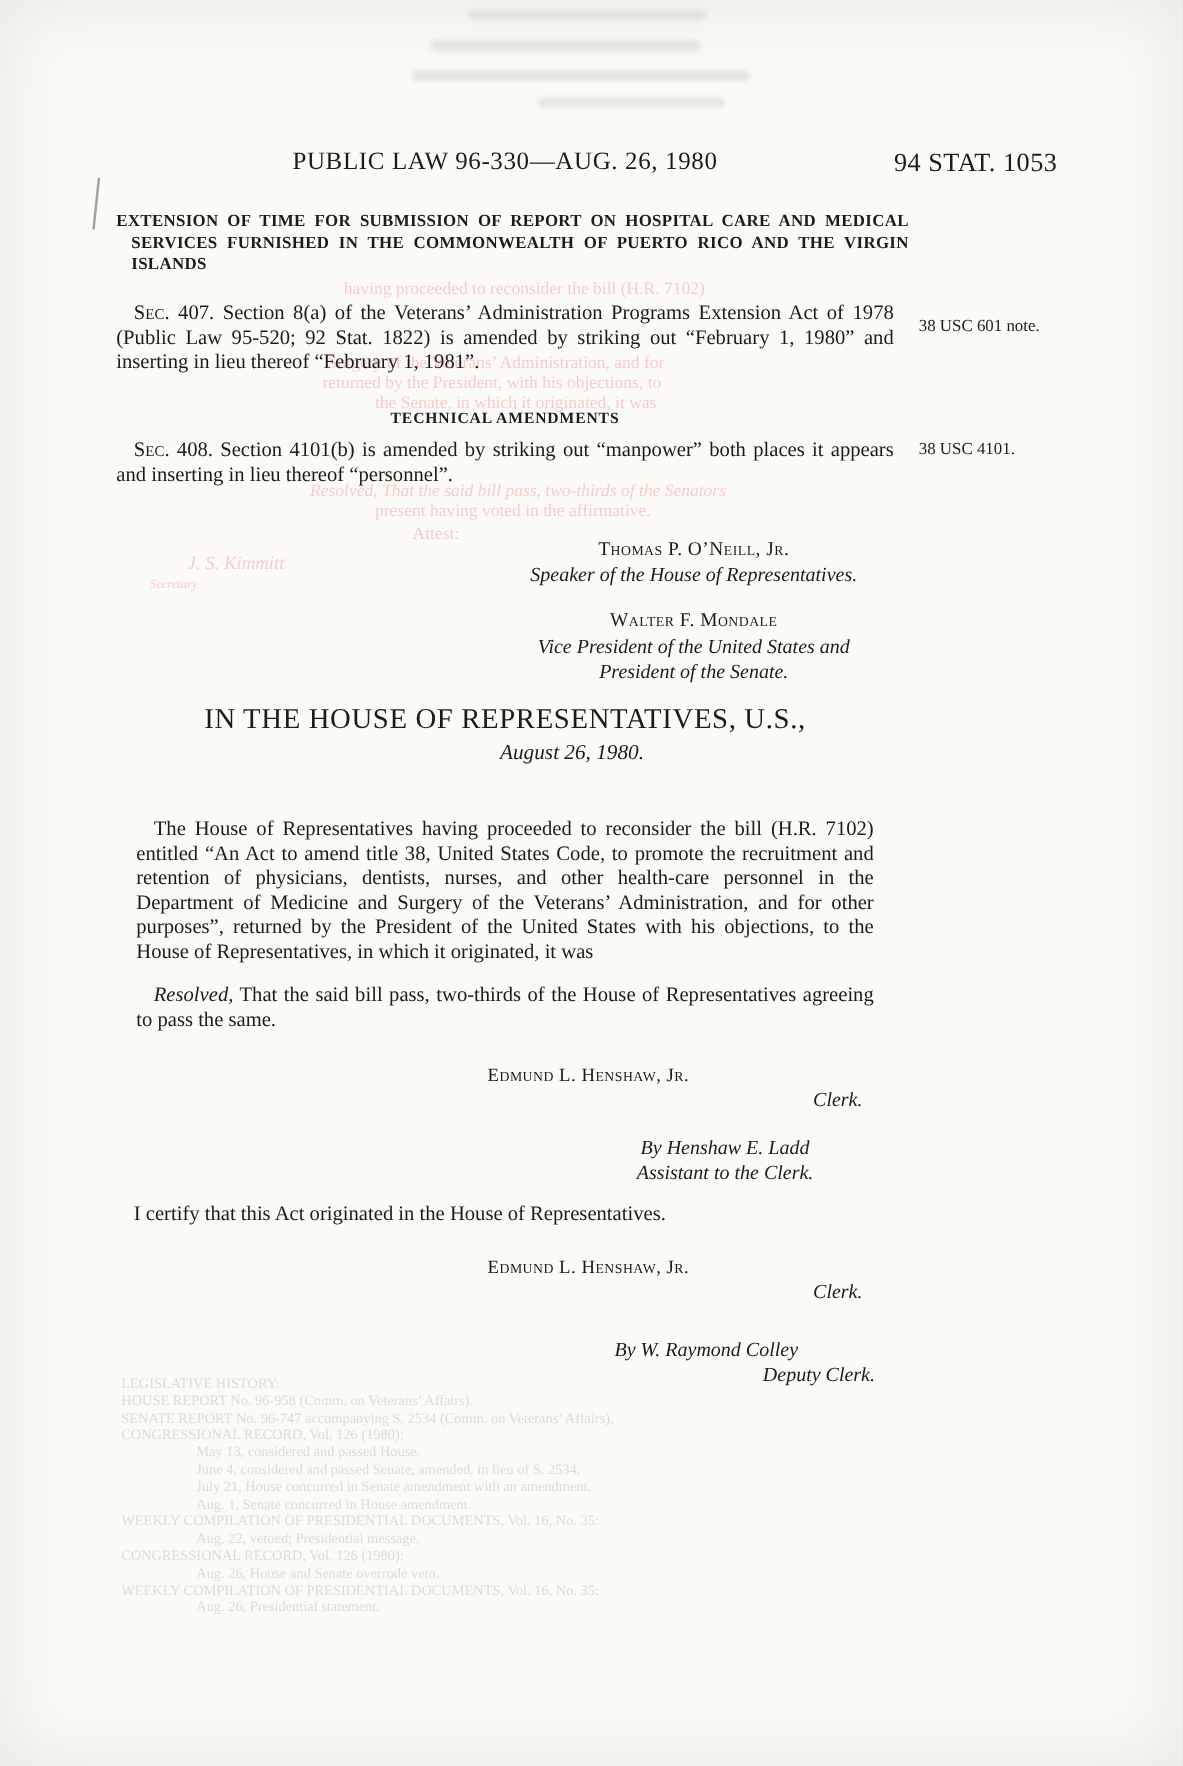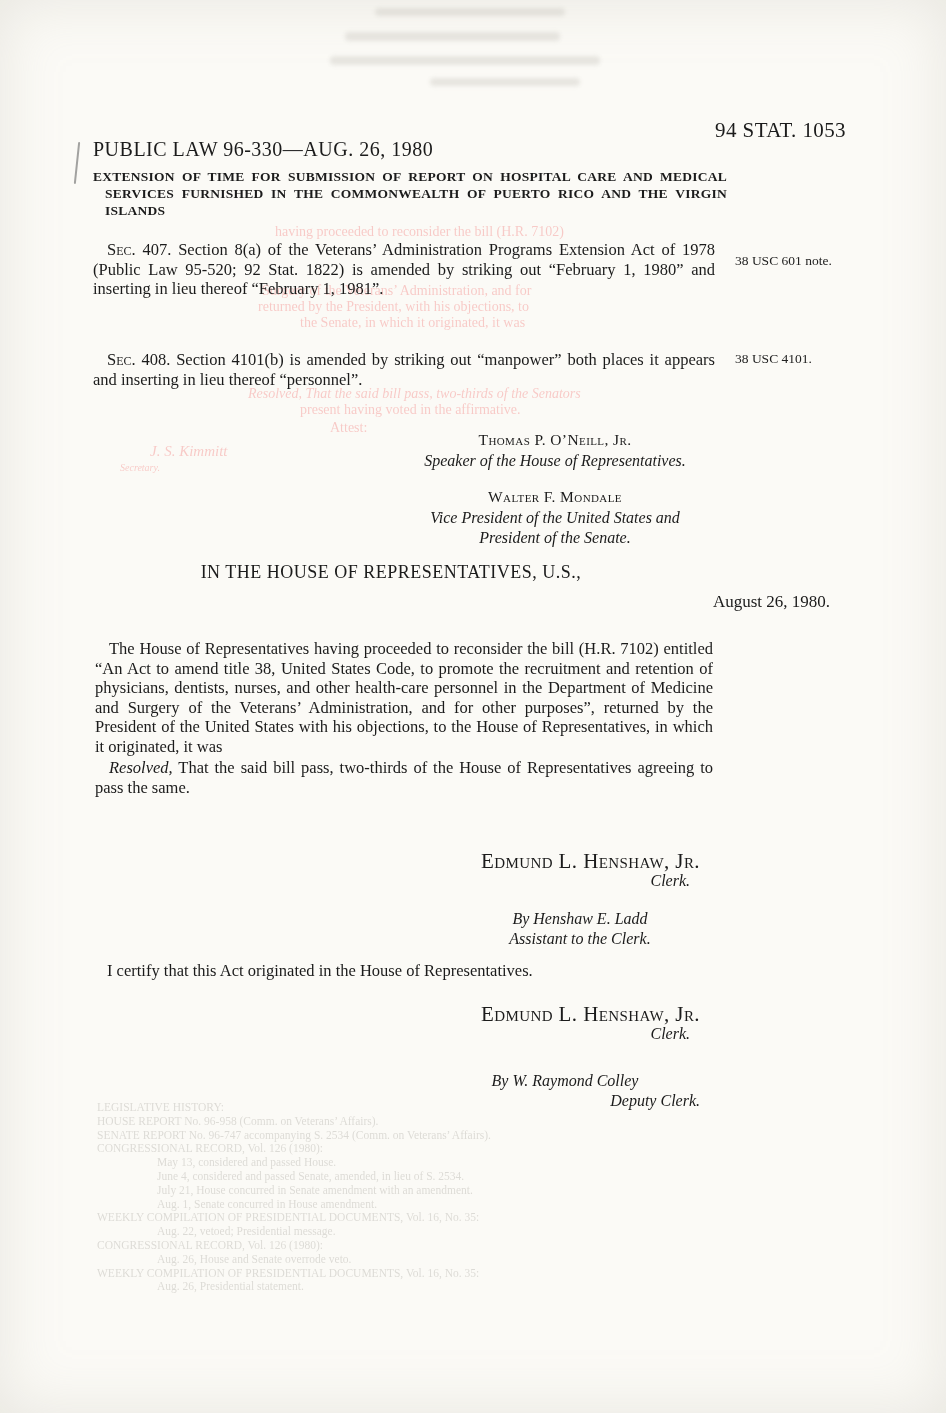--- a/index.html
+++ b/index.html
@@ -9,21 +9,21 @@
     margin:0 auto;
     background:#fbfaf6;
     box-shadow:inset 0 0 60px rgba(180,175,160,.25);
     font-family:"Liberation Serif","DejaVu Serif",serif;
     color:#1b1b1b;
     overflow:hidden;
   }
   
   .header-title{
     position:absolute;top:118px;left:93px;width:622px;
-    text-align:left;font-size:20px;letter-spacing:.5px;white-space:nowrap;margin-top:20px;
+    text-align:center;font-size:20px;letter-spacing:.5px;white-space:nowrap;
   }
   .header-stat{
     position:absolute;top:118px;right:100px;font-size:21px;letter-spacing:.4px;
   }
   .pen-stroke{
     position:absolute;top:142px;left:76px;width:2px;height:42px;
     background:#5a5a5a;opacity:.55;transform:rotate(6deg);border-radius:2px;
   }
   
   .caption{
@@ -49,37 +49,37 @@
     font-size:12.5px;font-weight:bold;letter-spacing:.7px;
   }
   
   .sig-block{position:absolute;text-align:center;}
   .sig-speaker{top:430px;left:385px;width:340px;line-height:20.5px;}
   .sig-vp{top:487px;left:385px;width:340px;line-height:20.5px;}
   .sig-name{font-variant:small-caps;font-size:15.5px;letter-spacing:.4px;}
   .sig-role{font-style:italic;font-size:16px;}
   
   .house-heading{
-    position:absolute;top:562px;left:80px;width:622px;text-align:center;
-    font-size:18px;letter-spacing:.5px;white-space:nowrap;
+    position:absolute;top:562px;left:93px;width:622px;text-align:center;
+    font-size:23px;letter-spacing:.5px;white-space:nowrap;
   }
   .house-date{
-    position:absolute;top:592px;left:400px;width:430px;text-align:right;
-    font-size:17px;
+    position:absolute;top:592px;left:400px;width:430px;text-align:left;
+    font-style:italic;font-size:17px;
   }
   .main-text{position:absolute;top:637px;left:93px;width:622px;}
   .main-text p{
-    margin:2px;font-size:16.5px;line-height:19.5px;text-align:justify;text-indent:14px;
+    margin:16px;font-size:16.5px;line-height:19.5px;text-align:justify;text-indent:14px;
   }
   .ital{font-style:italic;}
   
   .clerk-block{position:absolute;left:390px;width:310px;line-height:20px;}
   .clerk1{top:851px;}
   .clerk2{top:1004px;}
-  .clerk-name{display:block;text-align:right;font-variant:small-caps;font-size:21px;letter-spacing:.4px;}
+  .clerk-name{display:block;text-align:left;font-variant:small-caps;font-size:15px;letter-spacing:.4px;}
   .clerk-title{display:block;text-align:right;padding-right:10px;font-style:italic;font-size:16px;}
   .by-block{position:absolute;line-height:20px;font-style:italic;font-size:16px;}
   .by1{top:909px;left:420px;width:320px;text-align:center;}
   .by2{top:1071px;left:420px;width:290px;}
   .by2 .by-line1{display:block;text-align:center;}
   .by2 .by-line2{display:block;text-align:right;padding-right:10px;}
   .by1 .by-line1,.by1 .by-line2{display:block;text-align:center;}
   .certify{
     position:absolute;top:961px;left:93px;width:622px;margin:0;
     font-size:16.5px;line-height:19.5px;text-indent:14px;
@@ -136,20 +136,21 @@
   <div class="bt bm6">Attest:</div>
   <div class="bt att0">J. S. Kimmitt</div>
   <div class="bt att1">Secretary.</div>
 
   <p class="body-par sec407">
     <span class="sc">Sec. 407.</span>
     <span>Section 8(a) of the Veterans’ Administration Programs Extension Act of 1978 (Public Law 95-520; 92 Stat. 1822) is amended by striking out “February 1, 1980” and inserting in lieu thereof “February 1, 1981”.</span>
   </p>
   <div class="margin-note note1">38 USC 601 note.</div>
 
+  <div class="tech-heading">TECHNICAL AMENDMENTS</div>
 
   <p class="body-par sec408">
     <span class="sc">Sec. 408.</span>
     <span>Section 4101(b) is amended by striking out “manpower” both places it appears and inserting in lieu thereof “personnel”.</span>
   </p>
   <div class="margin-note note2">38 USC 4101.</div>
 
   <div class="sig-block sig-speaker">
     <span class="sig-name">Thomas P. O’Neill, Jr.</span><br>
     <span class="sig-role">Speaker of the House of Representatives.</span>

